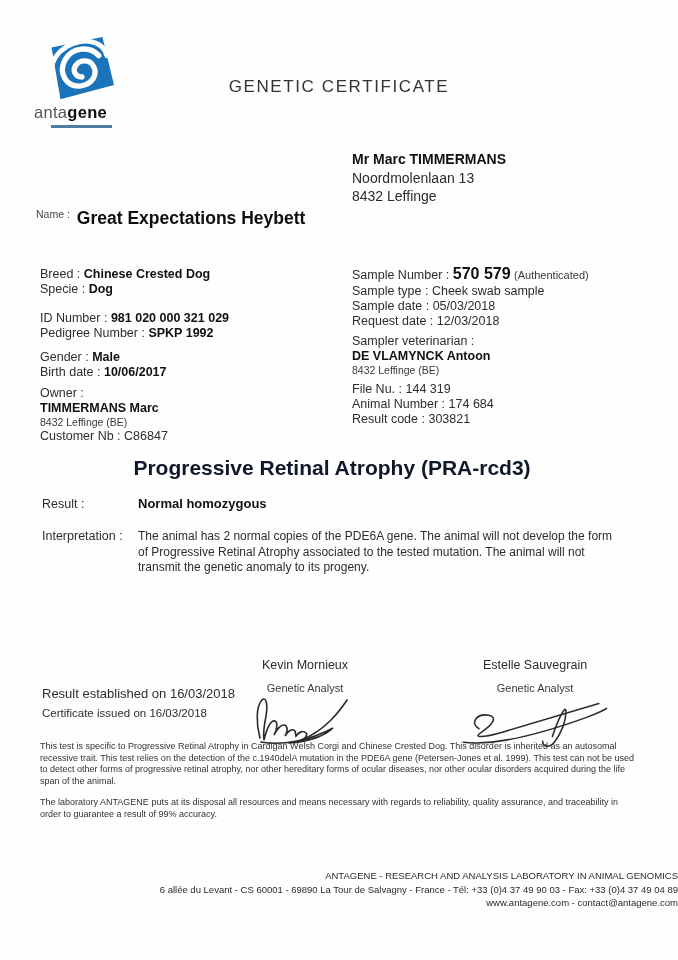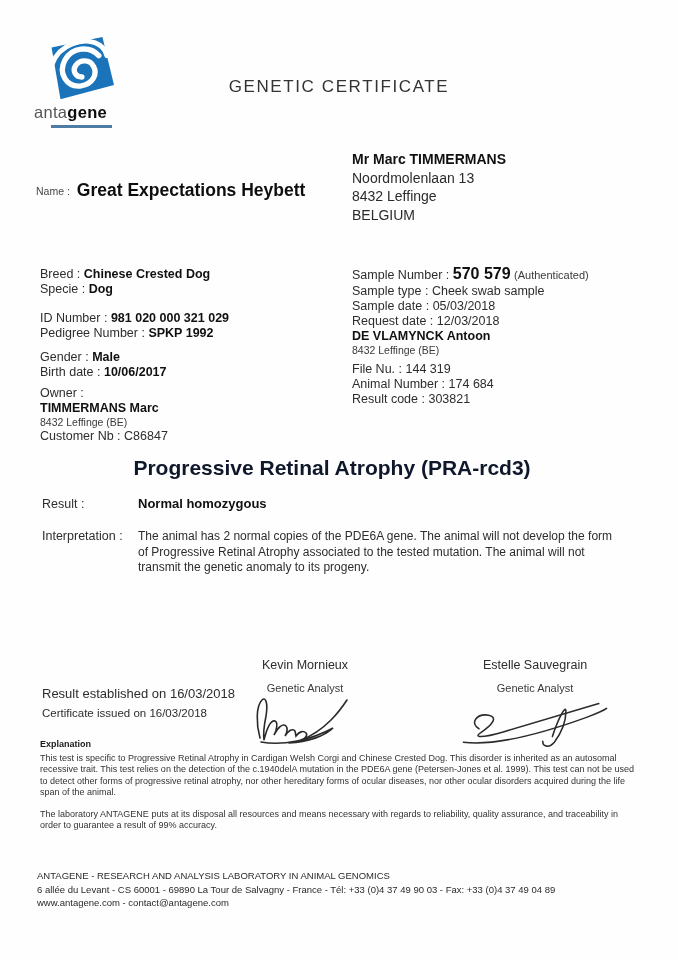--- a/index.html
+++ b/index.html
@@ -14,21 +14,21 @@
   .brand .anta{color:#565656;font-weight:400;}
   .brand .gene{color:#0d0d0d;font-weight:700;}
   .brand-rule{height:3px;width:61px;margin-left:17px;margin-top:3px;background:#4e7ca4;}
   
   .doc-title{position:absolute;left:0;right:0;top:77px;text-align:center;
     font-size:17px;letter-spacing:1.6px;color:#333;}
   
   .recipient{position:absolute;left:352px;top:150px;font-size:14px;line-height:18.5px;color:#2b2b2b;}
   .b{font-weight:700;color:#101010;}
   
-  .name-row{position:absolute;left:36px;top:180px;display:flex;align-items:center;gap:7px;white-space:nowrap;}
+  .name-row{position:absolute;left:36px;top:208px;display:flex;align-items:flex-start;gap:7px;white-space:nowrap;}
   .name-label{font-size:10.5px;color:#454545;}
   .name-value{font-size:17.5px;font-weight:700;color:#0e0e0e;}
   
   .col{position:absolute;font-size:12.5px;line-height:15px;color:#2d2d2d;white-space:nowrap;}
   .col-left{left:40px;top:267px;}
   .col-right{left:352px;top:265px;}
   .gap10{margin-top:14px;} .gap9{margin-top:9px;} .gap6{margin-top:6px;} .gap5{margin-top:5px;}
   .small{font-size:10.5px;line-height:13px;color:#3a3a3a;}
   .sample-number{font-size:16px;font-weight:700;color:#0e0e0e;}
   .auth{font-size:11px;color:#3a3a3a;}
@@ -51,21 +51,21 @@
   .scribble-right{left:455px;top:692px;}
   
   .date-established{position:absolute;left:42px;top:686px;font-size:13px;color:#2d2d2d;}
   .date-issued{position:absolute;left:42px;top:707px;font-size:11.5px;color:#2d2d2d;}
   
   .explanation{position:absolute;left:40px;top:739px;width:601px;font-size:9px;line-height:11.5px;color:#333;}
   .explanation .head{font-weight:700;color:#1a1a1a;}
   .explanation p{margin:2px 0 0 0;}
   .explanation p.second{margin-top:10px;}
   
-  .footer{position:absolute;left:0;right:0;top:869px;text-align:left;font-size:9.5px;line-height:13.5px;color:#2a2a2a;padding-left:37px;}
+  .footer{position:absolute;left:0;right:0;top:869px;text-align:right;font-size:9.5px;line-height:13.5px;color:#2a2a2a;padding-left:37px;}
 </style>
 </head>
 <body>
 
 <div class="page">
 
   <div class="logo">
     <svg class="mark" width="72" height="66" viewBox="0 0 80 74">
       <polygon points="7,13 64,1 77,55 17,71" fill="#1b74b9"></polygon>
       <path d="M8,62 C1,42 7,18 30,9 C50,1 66,9 69,22" stroke="#ffffff" stroke-width="5.5" fill="none" stroke-linecap="round"></path>
@@ -74,21 +74,20 @@
     <div class="brand"><span class="anta">anta</span><span class="gene">gene</span></div>
     <div class="brand-rule"></div>
   </div>
 
   <div class="doc-title">GENETIC CERTIFICATE</div>
 
   <div class="recipient">
     <div class="b">Mr Marc TIMMERMANS</div>
     <div>Noordmolenlaan 13</div>
     <div>8432 Leffinge</div>
-    <div>BELGIUM</div>
   </div>
 
   <div class="name-row">
     <span class="name-label">Name :</span>
     <span class="name-value">Great Expectations Heybett</span>
   </div>
 
   <div class="col col-left">
     <div><span>Breed :</span> <span class="b">Chinese Crested Dog</span></div>
     <div><span>Specie :</span> <span class="b">Dog</span></div>
@@ -100,20 +99,21 @@
     <div class="b">TIMMERMANS Marc</div>
     <div class="small">8432 Leffinge (BE)</div>
     <div><span>Customer Nb :</span> <span>C86847</span></div>
   </div>
 
   <div class="col col-right">
     <div class="samplerow"><span>Sample Number :</span> <span class="sample-number">570 579</span> <span class="auth">(Authenticated)</span></div>
     <div><span>Sample type :</span> <span>Cheek swab sample</span></div>
     <div><span>Sample date :</span> <span>05/03/2018</span></div>
     <div><span>Request date :</span> <span>12/03/2018</span></div>
+    <div class="gap5">Sampler veterinarian :</div>
     <div class="b">DE VLAMYNCK Antoon</div>
     <div class="small">8432 Leffinge (BE)</div>
     <div class="gap5"><span>File Nu. :</span> <span>144 319</span></div>
     <div><span>Animal Number :</span> <span>174 684</span></div>
     <div><span>Result code :</span> <span>303821</span></div>
   </div>
 
   <div class="test-title">Progressive Retinal Atrophy (PRA-rcd3)</div>
   <div class="result-label">Result :</div>
   <div class="result-value">Normal homozygous</div>
@@ -135,21 +135,20 @@
   <svg class="scribble scribble-right" width="160" height="58" viewBox="0 0 160 60">
     <path d="M22,38 C12,32 20,22 32,24 C42,26 36,34 24,42 C16,47 24,48 48,41 C88,29 120,20 146,12"></path>
     <path d="M6,52 C40,56 90,42 134,26 C142,23 150,20 154,17"></path>
     <path d="M98,46 C104,28 112,12 112,20 C112,32 106,44 100,52 C95,58 88,57 88,51"></path>
   </svg>
 
   <div class="date-established">Result established on 16/03/2018</div>
   <div class="date-issued">Certificate issued on 16/03/2018</div>
 
   <div class="explanation">
-    <div class="head">Explanation</div>
     <p>This test is specific to Progressive Retinal Atrophy in Cardigan Welsh Corgi and Chinese Crested Dog. This disorder is inherited as an autosomal recessive trait. This test relies on the detection of the c.1940delA mutation in the PDE6A gene (Petersen-Jones et al. 1999). This test can not be used to detect other forms of progressive retinal atrophy, nor other hereditary forms of ocular diseases, nor other ocular disorders acquired during the life span of the animal.</p>
     <p class="second">The laboratory ANTAGENE puts at its disposal all resources and means necessary with regards to reliability, quality assurance, and traceability in order to guarantee a result of 99% accuracy.</p>
   </div>
 
   <div class="footer">
     <div>ANTAGENE - RESEARCH AND ANALYSIS LABORATORY IN ANIMAL GENOMICS</div>
     <div>6 allée du Levant - CS 60001 - 69890 La Tour de Salvagny - France - Tél: +33 (0)4 37 49 90 03 - Fax: +33 (0)4 37 49 04 89</div>
     <div>www.antagene.com - contact@antagene.com</div>
   </div>
 

